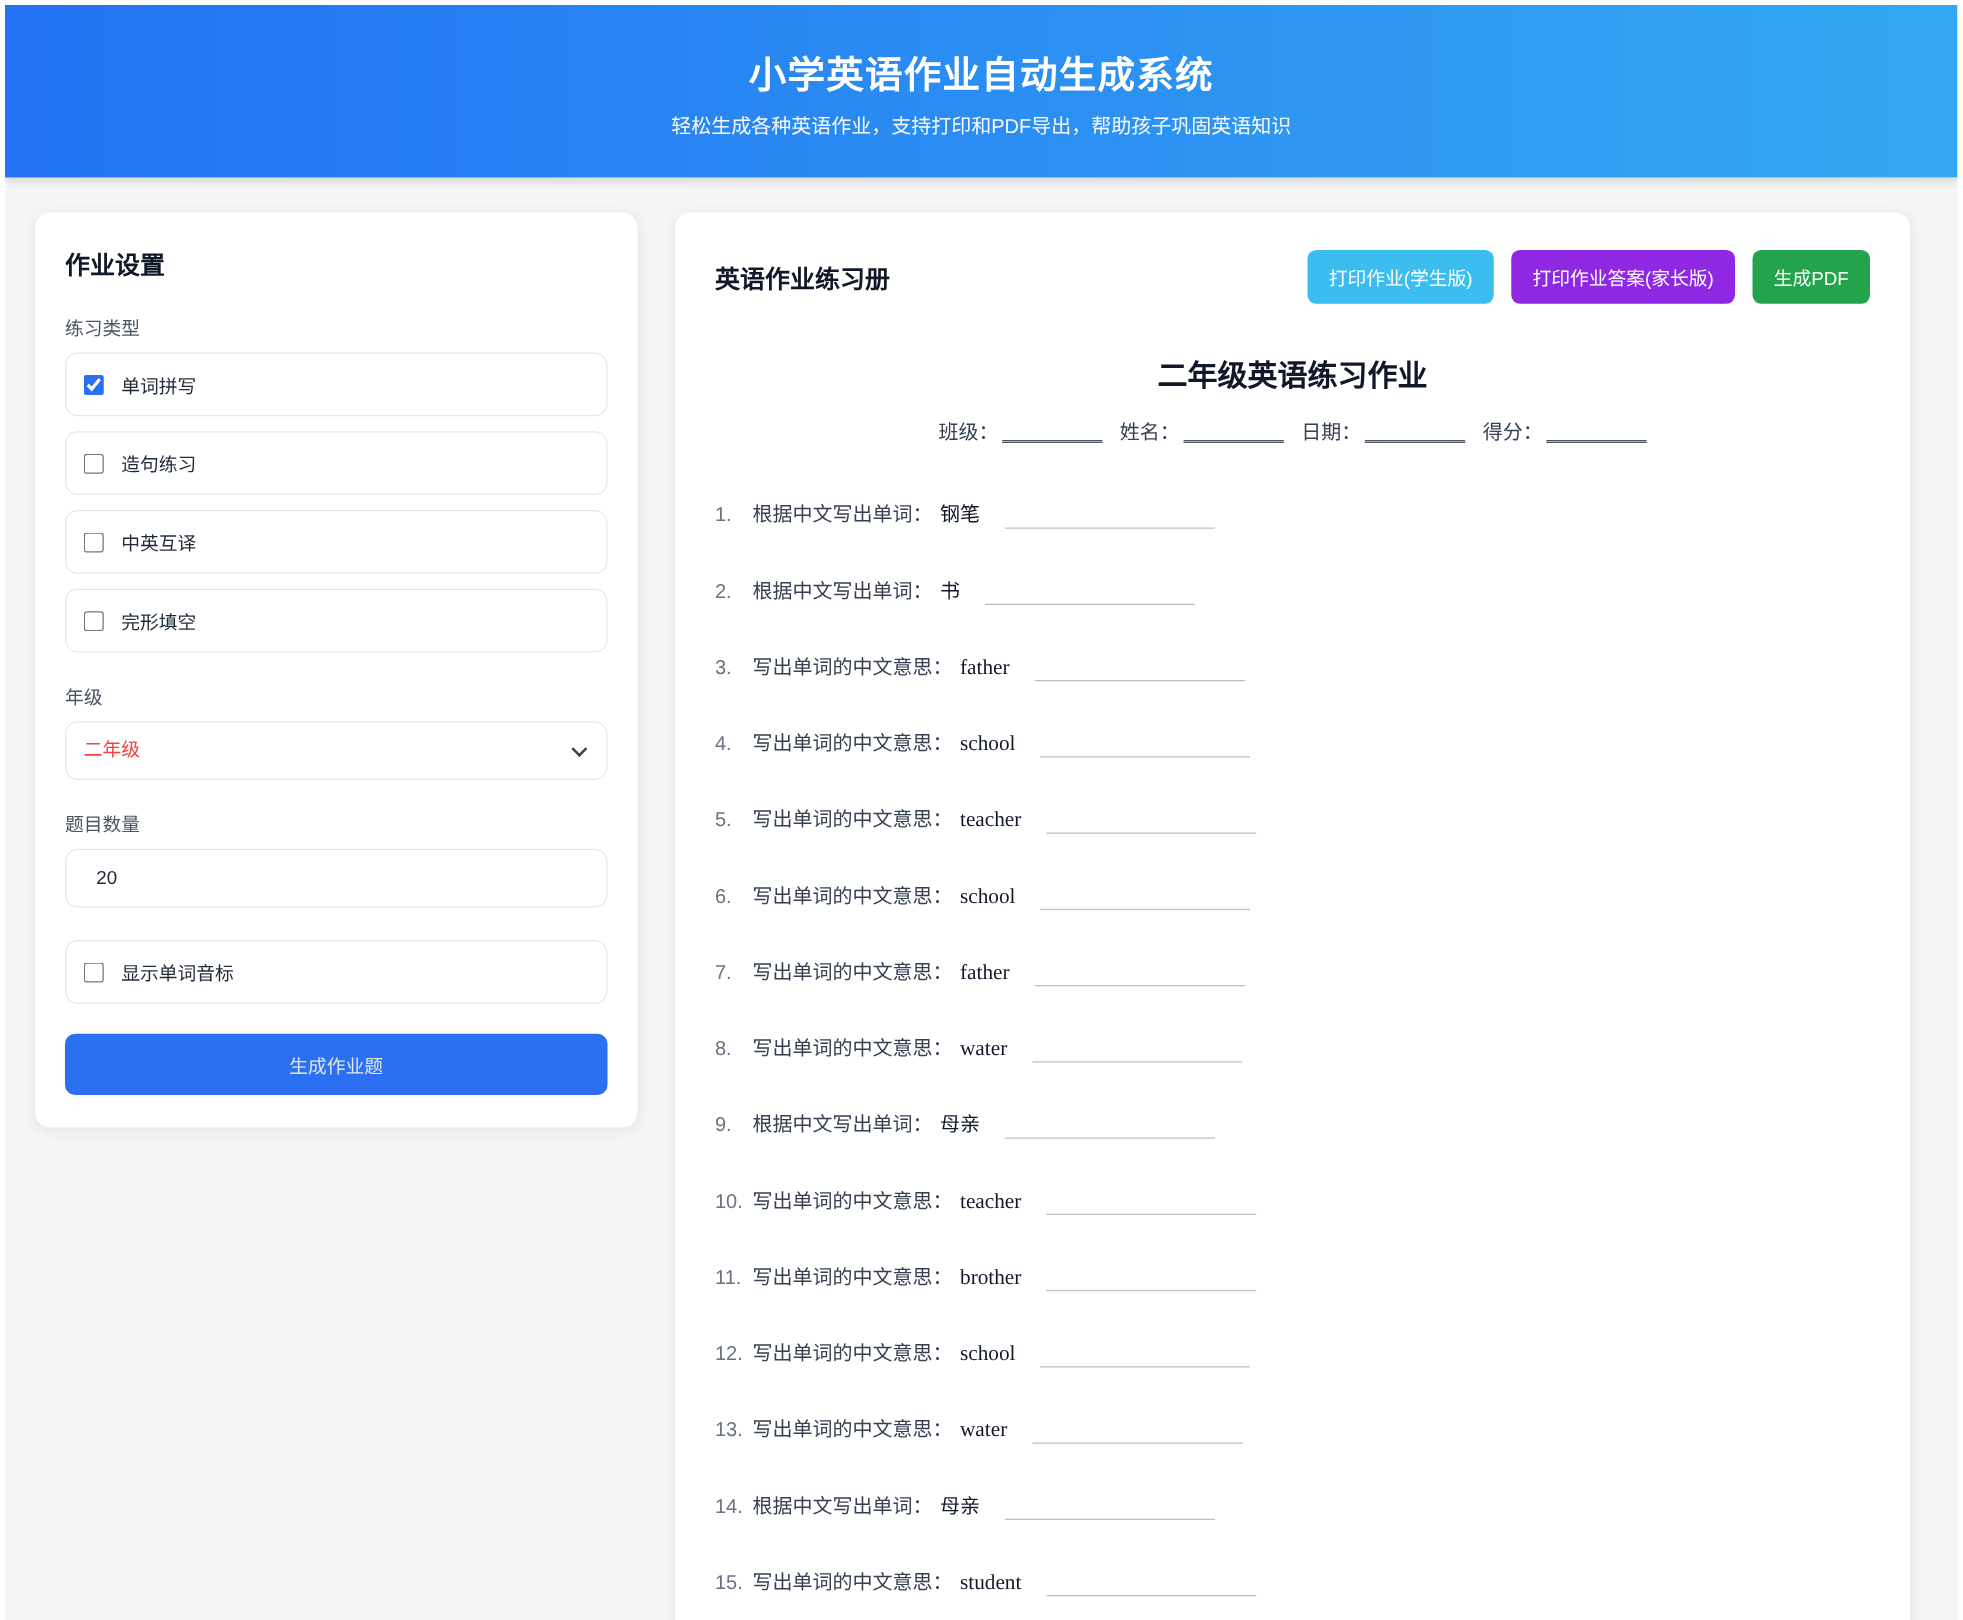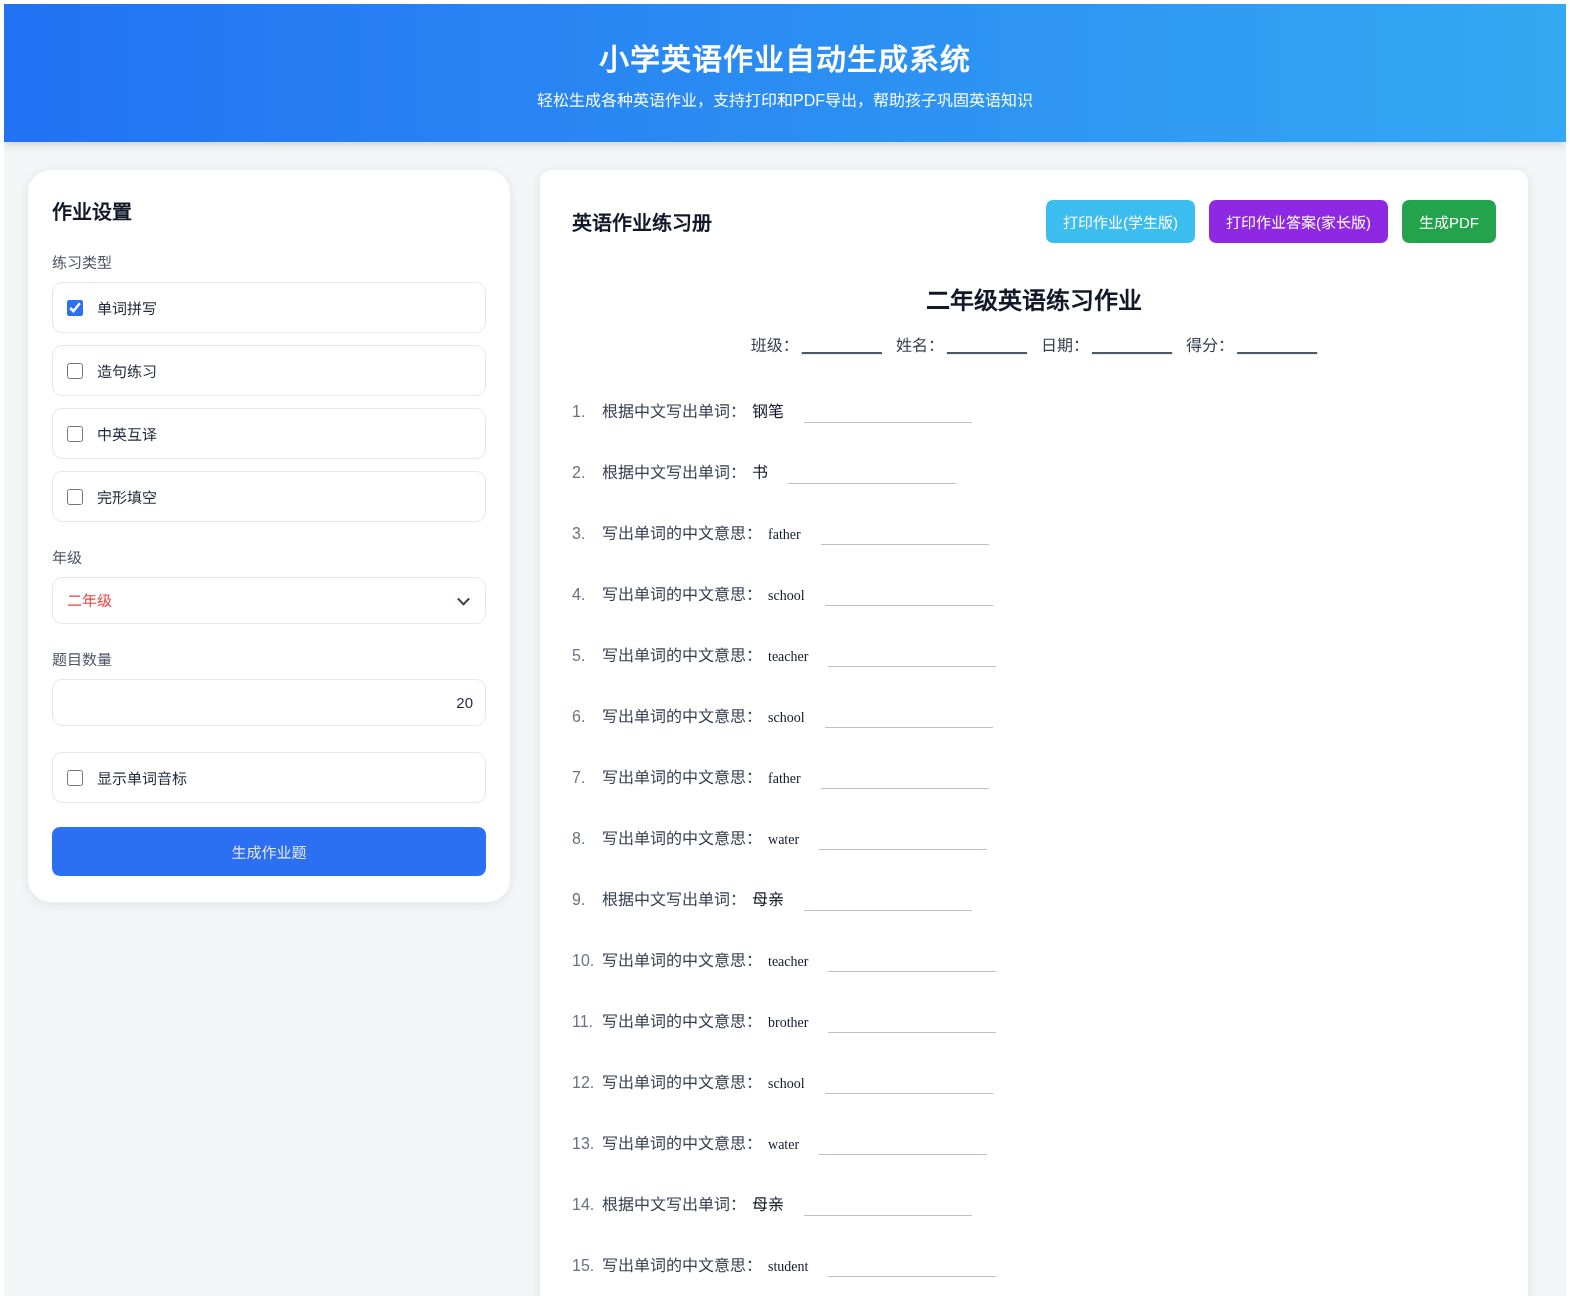--- a/index.html
+++ b/index.html
@@ -32,21 +32,21 @@
   
   .content{
     display:flex;align-items:flex-start;gap:30px;
     padding:28px 38px 0 24px;
   }
   .card{
     background:#fff;border-radius:12px;
     box-shadow:0 2px 12px rgba(15,23,42,.08);
   }
   
-  .settings{width:482px;flex:none;padding:26px 24px;border-radius:23px;}
+  .settings{width:482px;flex:none;padding:26px 24px;}
   .settings h2{margin:0 0 26px;font-size:20px;color:#111827;}
   .field-label{font-size:15px;color:#4b5563;margin:24px 0 10px;}
   .field-label.first{margin-top:0;}
   .check-row{
     display:flex;align-items:center;gap:14px;
     border:1px solid #e5e7eb;border-radius:10px;
     padding:14px 14px;margin-bottom:12px;
     font-size:15px;color:#1f2937;background:#fff;cursor:pointer;
   }
   .check-row input{width:16px;height:16px;margin:0;accent-color:var(--accent);flex:none;}
@@ -59,23 +59,22 @@
   }
   .chevron{
     position:absolute;right:18px;top:50%;
     width:9px;height:9px;
     border-right:2px solid #374151;border-bottom:2px solid #374151;
     transform:translateY(-70%) rotate(45deg);
     pointer-events:none;
   }
   .text-input{
     width:100%;border:1px solid #e5e7eb;border-radius:10px;
-    padding:14px 12px;font-size:15px;color:#1f2937;
+    padding:14px 24px;font-size:15px;color:#1f2937;
     font-family:"Liberation Sans",sans-serif;
-    text-align:right;
   }
   .phonetic{margin-top:26px;margin-bottom:0;}
   .generate-btn{
     width:100%;margin-top:24px;
     background:var(--accent);color:#e5e5e5;border:none;border-radius:8px;
     padding:14px 0;font-size:15px;cursor:pointer;
     font-family:"Liberation Sans",sans-serif;
   }
   
   .workbook{flex:1;padding:30px 32px;min-height:1420px;}
@@ -93,21 +92,21 @@
   .btn-pdf{background:var(--btn-pdf);}
   .sheet-title{text-align:center;font-size:24px;color:#111827;margin:38px 0 0;font-weight:bold;}
   .sheet-info{text-align:center;margin-top:16px;font-size:16px;color:#374151;}
   .info-item{margin:0 7px;white-space:nowrap;}
   .info-blank{margin-left:3px;color:#4b5563;text-decoration:underline;}
   .q-list{margin-top:42px;}
   .q-row{font-size:16px;margin-bottom:37px;white-space:nowrap;}
   .q-num{display:inline-block;width:30px;color:#6b7280;}
   .q-prompt{color:#374151;}
   .q-word{margin-left:6px;color:#111827;}
-  .q-word.serif{font-family:"Liberation Serif",serif;font-size:14px;}
+  .q-word.serif{font-family:"Liberation Serif",serif;font-size:17px;}
   .q-blank{
     display:inline-block;width:168px;height:14px;
     border-bottom:1px solid #b9c0cb;
     margin-left:20px;transform:translateY(6px);
   }
 </style>
 </head>
 <body>
 
 <header class="hero">

